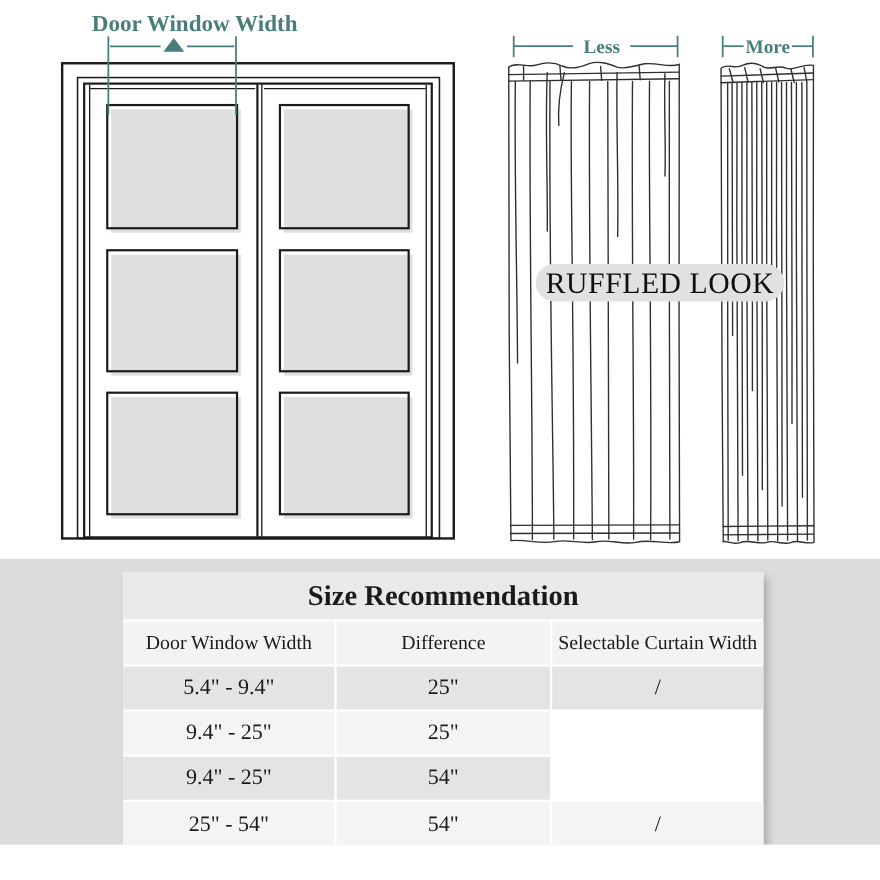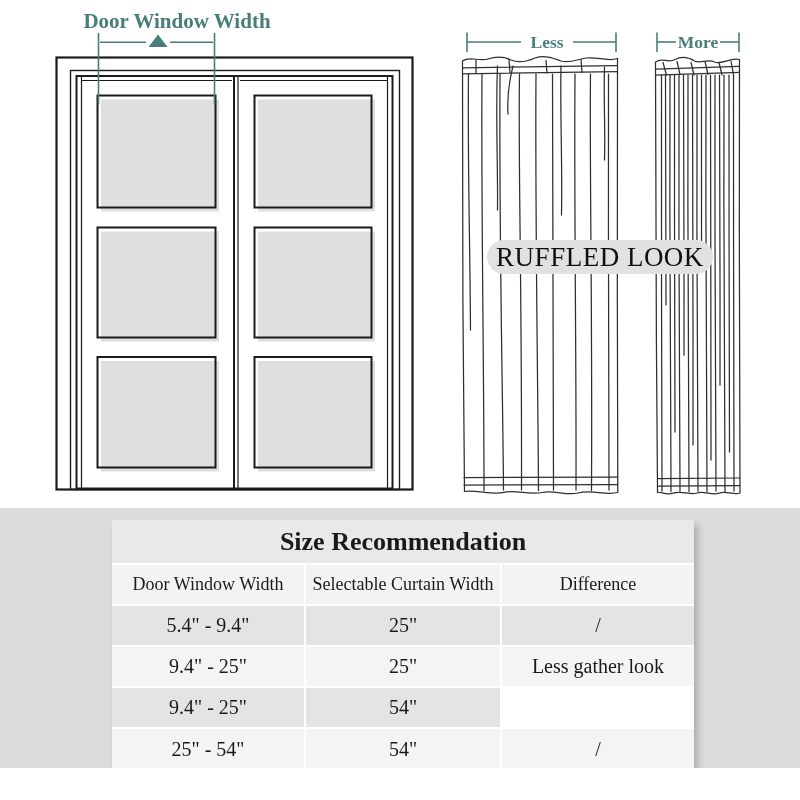--- a/index.html
+++ b/index.html
@@ -216,34 +216,33 @@
       </g>
     </svg>
   </div>
 
   <div class="bottom-section">
     <div class="card">
       <div class="card-title">Size Recommendation</div>
 
       <div class="trow thead">
         <div class="cell">Door Window Width</div>
+        <div class="cell">Difference</div>
         <div class="cell">Selectable Curtain Width</div>
-        <div class="cell">Difference</div>
       </div>
 
       <div class="trow r-dark">
         <div class="cell">5.4" - 9.4"</div>
         <div class="cell">25"</div>
         <div class="cell">/</div>
       </div>
 
       <div class="trow r-light">
         <div class="cell">9.4" - 25"</div>
         <div class="cell">25"</div>
-        <div class="cell">Less gather look</div>
       </div>
 
       <div class="trow r-dark">
         <div class="cell">9.4" - 25"</div>
         <div class="cell">54"</div>
       </div>
 
       <div class="trow r-light last">
         <div class="cell">25" - 54"</div>
         <div class="cell">54"</div>

